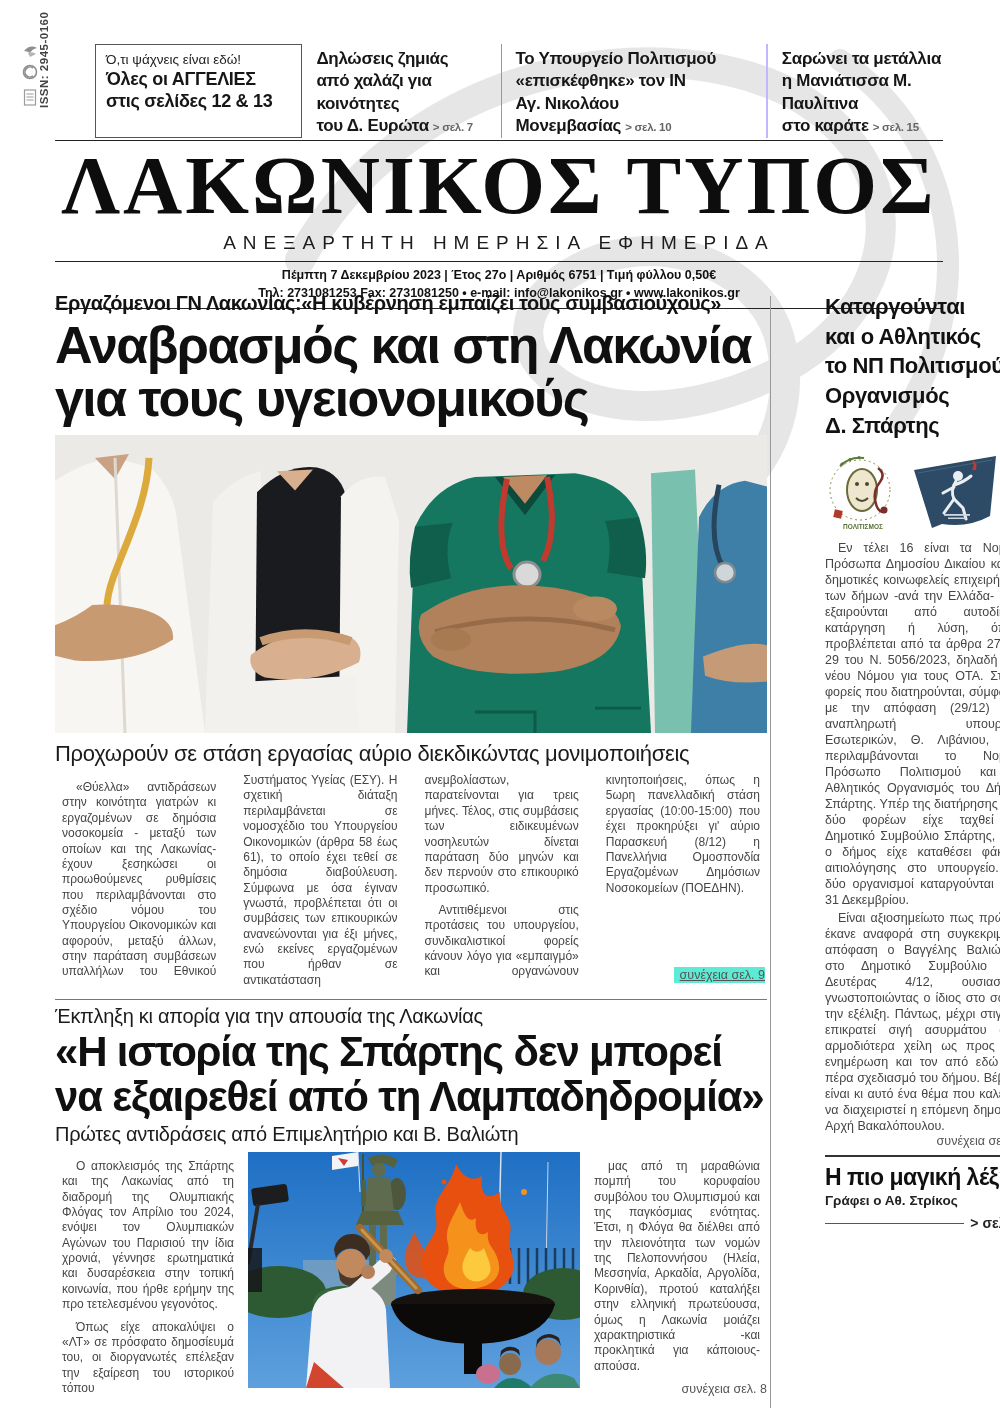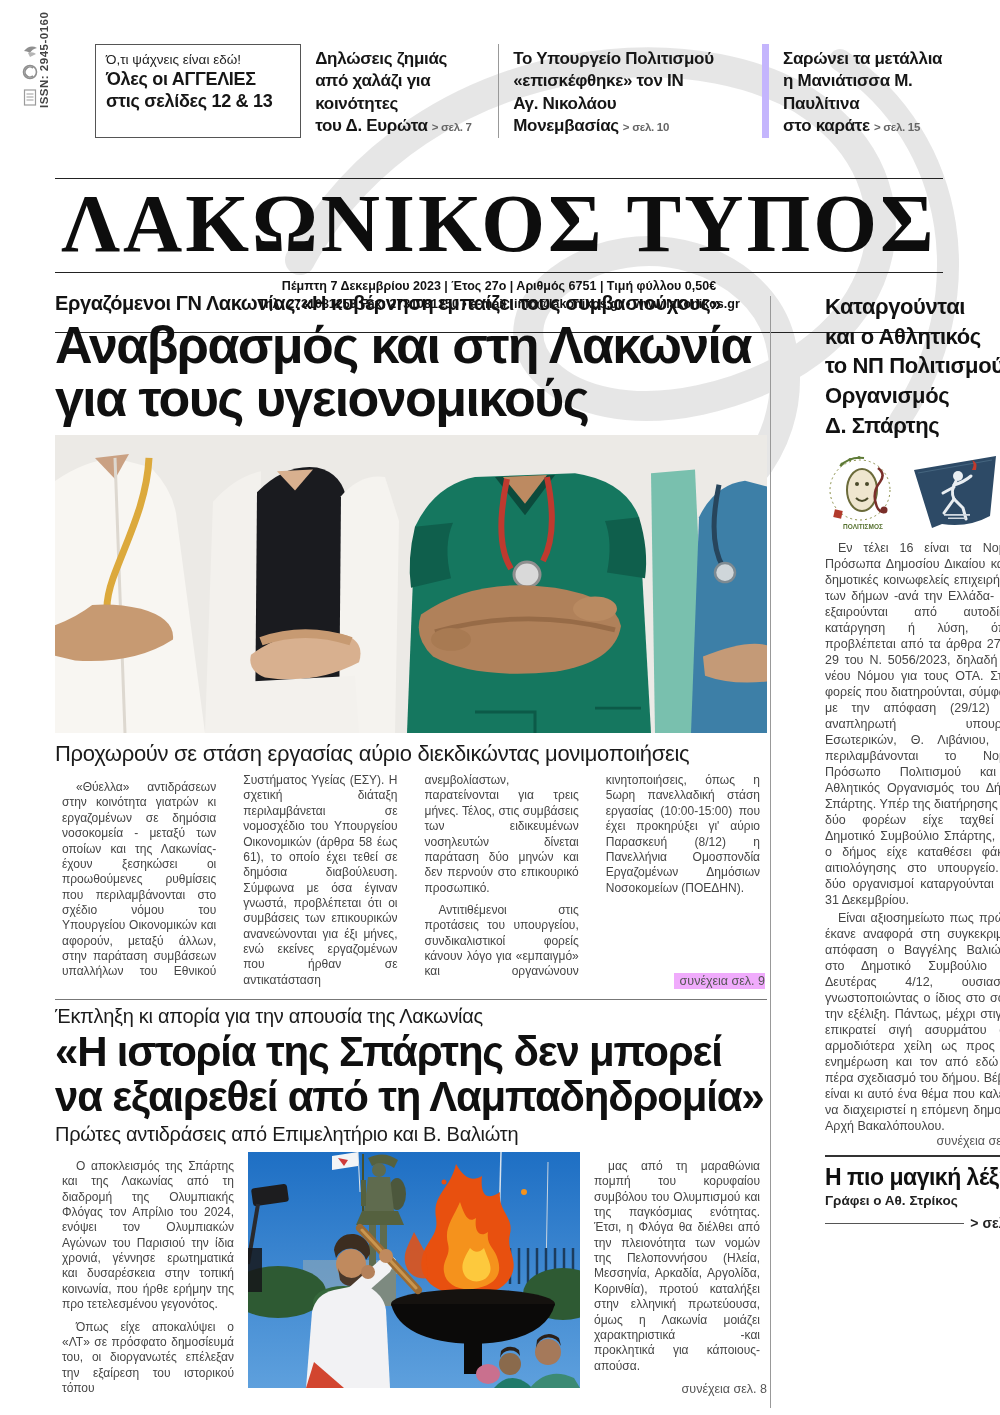--- a/index.html
+++ b/index.html
@@ -13,48 +13,48 @@
   .edge svg{display:block;margin:0 0 6px 2px;}
   .issn{writing-mode:vertical-rl;transform:rotate(180deg);font-size:11.5px;font-weight:bold;
         color:#444;letter-spacing:.5px;height:104px;margin-left:18px;margin-top:-112px;}
   
   .teasers{position:absolute;left:55px;top:44px;width:888px;height:94px;display:flex;z-index:1;}
   .tbox{border:1.6px solid #555;width:196px;padding:7px 10px 5px;box-sizing:content-box;}
   .tbox-l1{font-size:13.5px;color:#222;margin-bottom:2px;}
   .tbox-l2{font-size:18px;font-weight:bold;letter-spacing:-.3px;line-height:1.22;color:#161616;}
   .teaser{padding:4px 12px 0 14px;}
   .t2{width:182px;border-right:1px solid #999;}
-  .t3{width:252px;border-right:7px solid #c4b5fd;}
+  .t3{width:252px;border-right:2px solid #c4b5fd;}
   .t4{width:200px;}
   .t-line{font-size:17px;font-weight:bold;letter-spacing:-.3px;line-height:1.32;color:#161616;}
   .pref{font-size:11.5px;font-weight:bold;color:#666;margin-left:4px;white-space:nowrap;}
   
   .masthead{position:absolute;left:55px;top:140px;width:888px;text-align:center;
-            border-top:1.5px solid #222;border-bottom:1.5px solid #222;padding-bottom:19px;z-index:1;margin-top:38px;}
+            border-top:1.5px solid #222;border-bottom:1.5px solid #222;padding-bottom:6px;z-index:1;}
   .mh-title{font-family:"Liberation Serif","DejaVu Serif",serif;font-weight:bold;font-size:82px;
             line-height:1.0;letter-spacing:3px;color:#0d0d0d;margin-top:4px;}
   .mh-sub{font-size:19px;letter-spacing:7px;color:#1c1c1c;margin-top:5px;}
   .mh-rule{border-top:1.3px solid #222;margin-top:7px;margin-bottom:4px;}
   .mh-meta{font-size:12.5px;font-weight:bold;color:#111;line-height:1.45;}
   
   .vrule{position:absolute;left:770px;top:296px;width:1.4px;height:1112px;background:#999;z-index:1;}
   
   .maincol{position:absolute;left:55px;top:292px;width:712px;z-index:1;}
   .kicker1{font-size:20px;font-weight:bold;letter-spacing:-.4px;color:#131313;}
   .h1{font-size:52px;font-weight:bold;letter-spacing:-1.6px;line-height:1.02;color:#101010;margin-top:4px;}
   .h1 span{display:block;}
   .photo1{display:block;margin-top:10px;}
   .subhead{font-size:22px;font-weight:400;letter-spacing:-.3px;color:#1b1b1b;margin-top:8px;}
   .lead-body{position:relative;margin-top:6px;height:220px;overflow:hidden;
              column-count:4;column-gap:13px;column-fill:auto;
              font-size:12px;line-height:1.28;text-align:justify;color:#454545;}
   .lead-body p,.ncol p{margin:7px;text-indent:14px;}
   .lead-body p+p,.ncol p+p{margin-top:2px;}
   .cont{font-size:12.5px;color:#555;text-align:right;}
-  .cont-abs{position:absolute;right:2px;bottom:4px;background:#f0abfc;padding-left:6px;}
+  .cont-abs{position:absolute;right:2px;bottom:10px;background:#5eead4;padding-left:6px;text-decoration:underline;}
   .divider{border-top:1px solid #777;margin-top:6px;}
   .kicker2{font-size:20px;font-weight:400;letter-spacing:-.3px;color:#1b1b1b;margin-top:5px;}
   .h2{font-size:42px;font-weight:bold;letter-spacing:-1.2px;line-height:1.07;color:#101010;margin-top:2px;}
   .h2 span{display:block;}
   .subhead2{font-size:20px;font-weight:400;letter-spacing:-.3px;color:#1b1b1b;margin-top:3px;}
   .row{display:flex;margin-top:6px;gap:7px;}
   .ncol{font-size:12px;line-height:1.28;text-align:justify;color:#454545;}
   .col-left{width:186px;height:250px;overflow:hidden;}
   .col-right{width:180px;}
   .col-right .cont{margin-top:4px;}
@@ -118,20 +118,21 @@
     </div>
     <div class="teaser t4">
       <div class="t-line">Σαρώνει τα μετάλλια</div>
       <div class="t-line">η Μανιάτισσα Μ. Παυλίτινα</div>
       <div class="t-line"><span>στο καράτε</span><span class="pref">&gt; σελ. 15</span></div>
     </div>
   </div>
 
   <header class="masthead">
     <div class="mh-title">ΛΑΚΩΝΙΚΟΣ ΤΥΠΟΣ</div>
+    <div class="mh-sub">ΑΝΕΞΑΡΤΗΤΗ ΗΜΕΡΗΣΙΑ ΕΦΗΜΕΡΙΔΑ</div>
     <div class="mh-rule"></div>
     <div class="mh-meta">Πέμπτη 7 Δεκεμβρίου 2023 | Έτος 27ο | Αριθμός 6751 | Τιμή φύλλου 0,50€</div>
     <div class="mh-meta">Τηλ: 2731081253 Fax: 2731081250 • e-mail: info@lakonikos.gr • www.lakonikos.gr</div>
   </header>
 
   <div class="vrule"></div>
 
   <main class="maincol">
     <div class="kicker1">Εργαζόμενοι ΓΝ Λακωνίας:«Η κυβέρνηση εμπαίζει τους συμβασιούχους»</div>
     <h1 class="h1" style="margin:4px 0 0">

